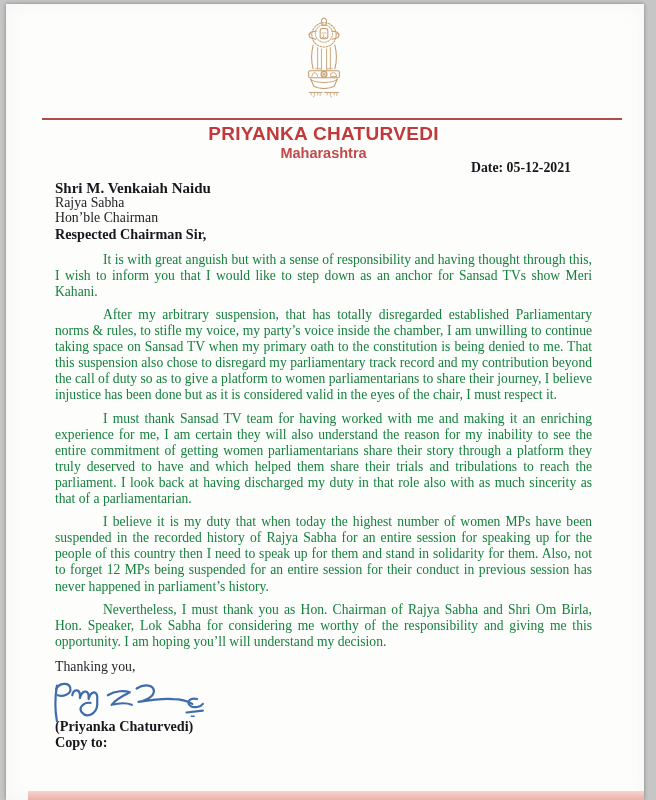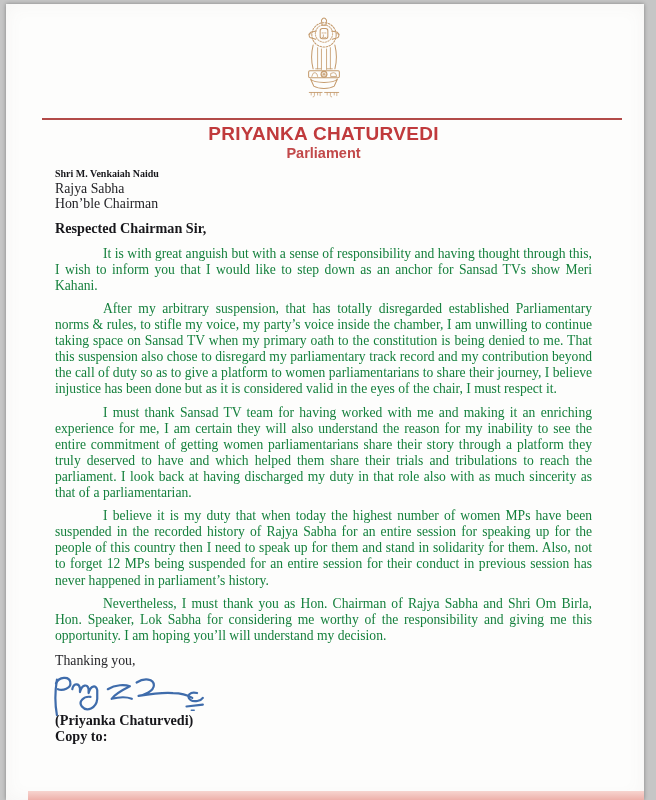--- a/index.html
+++ b/index.html
@@ -30,22 +30,22 @@
     color:#c2494a;font-weight:600;font-size:14.5px;line-height:17px;text-align:center;
   }
   .lh-sub{margin-top:2px;}
   .date-line{
     text-align:right;font-weight:bold;font-size:13.8px;line-height:16px;
     color:#17171b;padding-right:21px;margin-top:-2px;
   }
 
   
   .recipient{margin-top:5px;font-size:13.8px;line-height:14.9px;color:#232327;}
-  .recipient .r-name{font-weight:bold;font-size:10px;color:#17171b;}
-  .salutation{margin-top:8px;font-weight:bold;font-size:14.2px;color:#17171b;}
+  .recipient .r-name{font-weight:bold;font-size:15px;color:#17171b;}
+  .salutation{font-weight:bold;font-size:14.2px;color:#17171b;}
   .body-par{
     margin:0 0 7px 0;font-size:13.6px;line-height:16.1px;color:#15803d;
     text-align:justify;text-indent:48px;
   }
   .body-par.first{margin-top:9px;}
   .thanking{margin-top:9px;font-size:13.8px;color:#27272b;}
   .sincerely{margin-top:7px;font-size:13.8px;color:#27272b;}
   .signature{margin:1px 0 0 -16px;display:block;}
   .signer{font-weight:bold;font-size:14.2px;color:#17171b;margin-top:-6px;}
   .copy-label{font-weight:bold;font-size:14.2px;color:#17171b;line-height:15.5px;}
@@ -88,22 +88,23 @@
 
       <path d="M27 122 H47 M51 122 H73" stroke-width="1.4"></path>
       <path d="M30 122 v4 M35 122 v5 q0 2 -2 2 M40 122 v4 M44 122 v5 M55 122 v4 M60 122 v5 q0 2 2 2 M66 122 v4 M70 122 v5" stroke-width="1.1"></path>
     </svg>
     
   </div>
 
   <div class="rule"></div>
 
   <div class="lh-name">PRIYANKA CHATURVEDI</div>
-  <div class="lh-region">Parliament</div>
+  <div class="lh-region">Maharashtra</div>
 
+  <div class="date-line">Date: 05-12-2021</div>
 
   <div class="recipient">
     <div class="r-name">Shri M. Venkaiah Naidu</div>
     <div>Rajya Sabha</div>
     <div>Hon’ble Chairman</div>
   </div>
 
   <div class="salutation">Respected Chairman Sir,</div>
 
   <p class="body-par first">It is with great anguish but with a sense of responsibility and having thought through this, I wish to inform you that I would like to step down as an anchor for Sansad TVs show Meri Kahani.</p>

